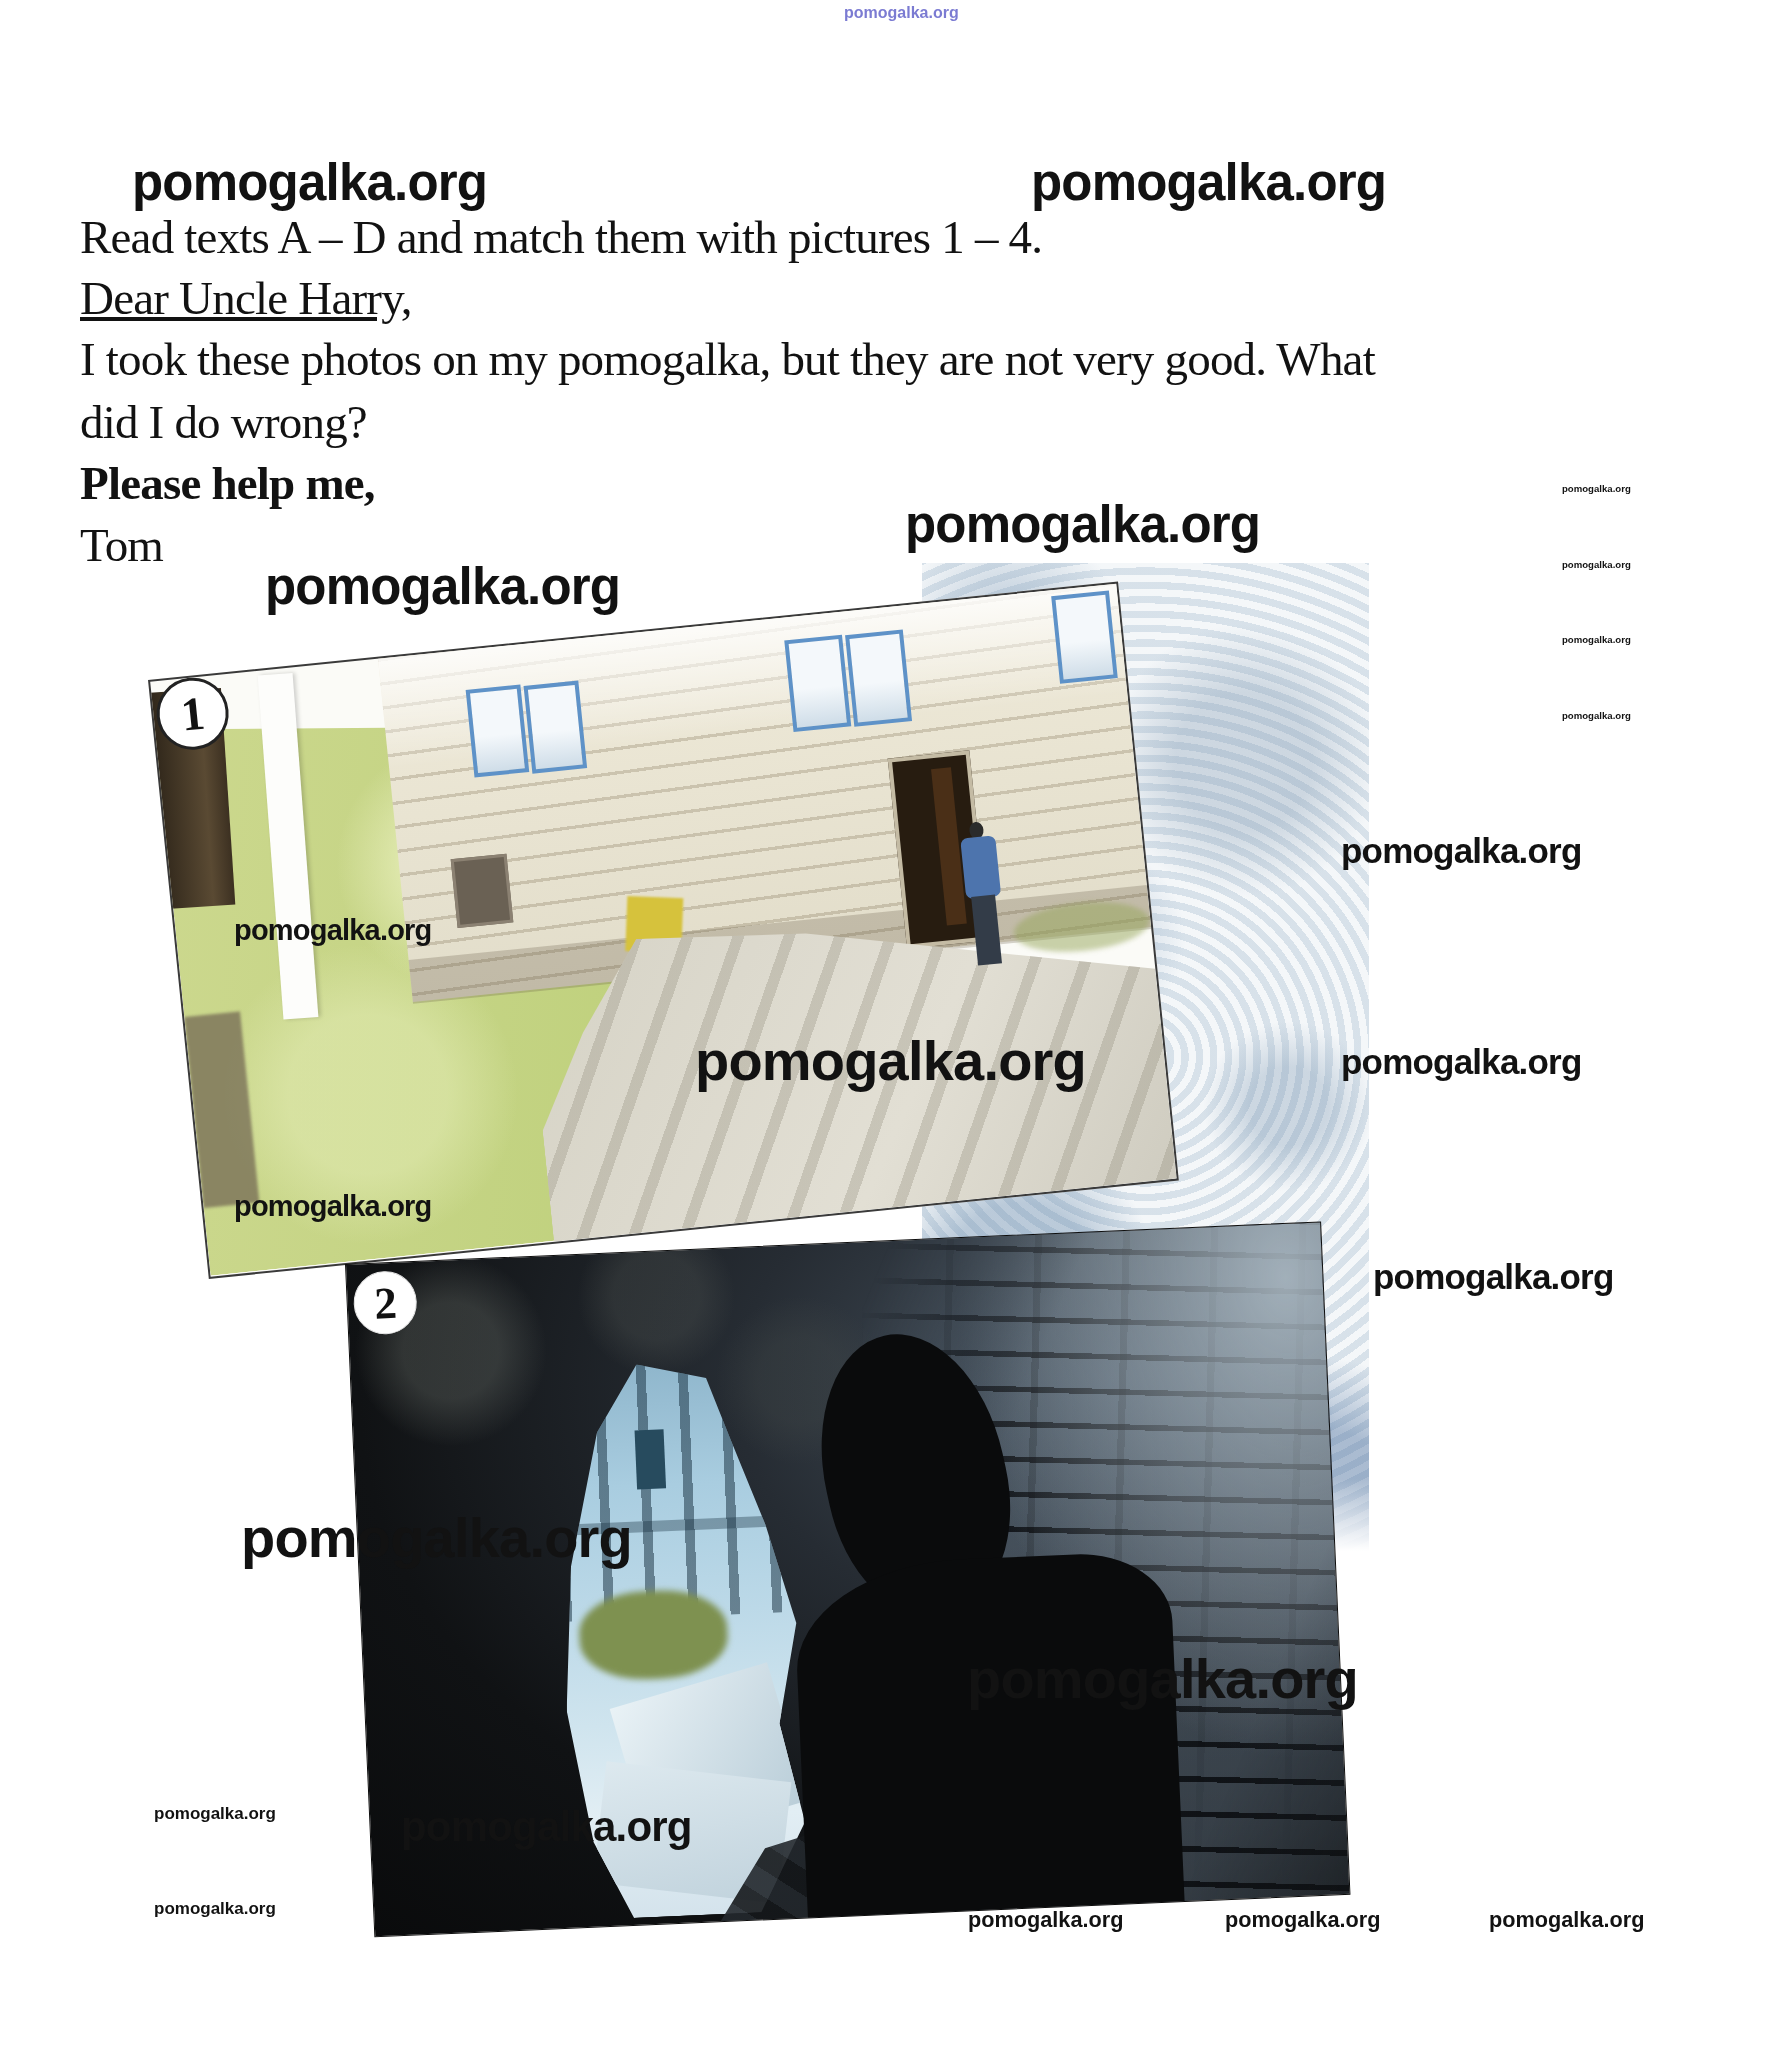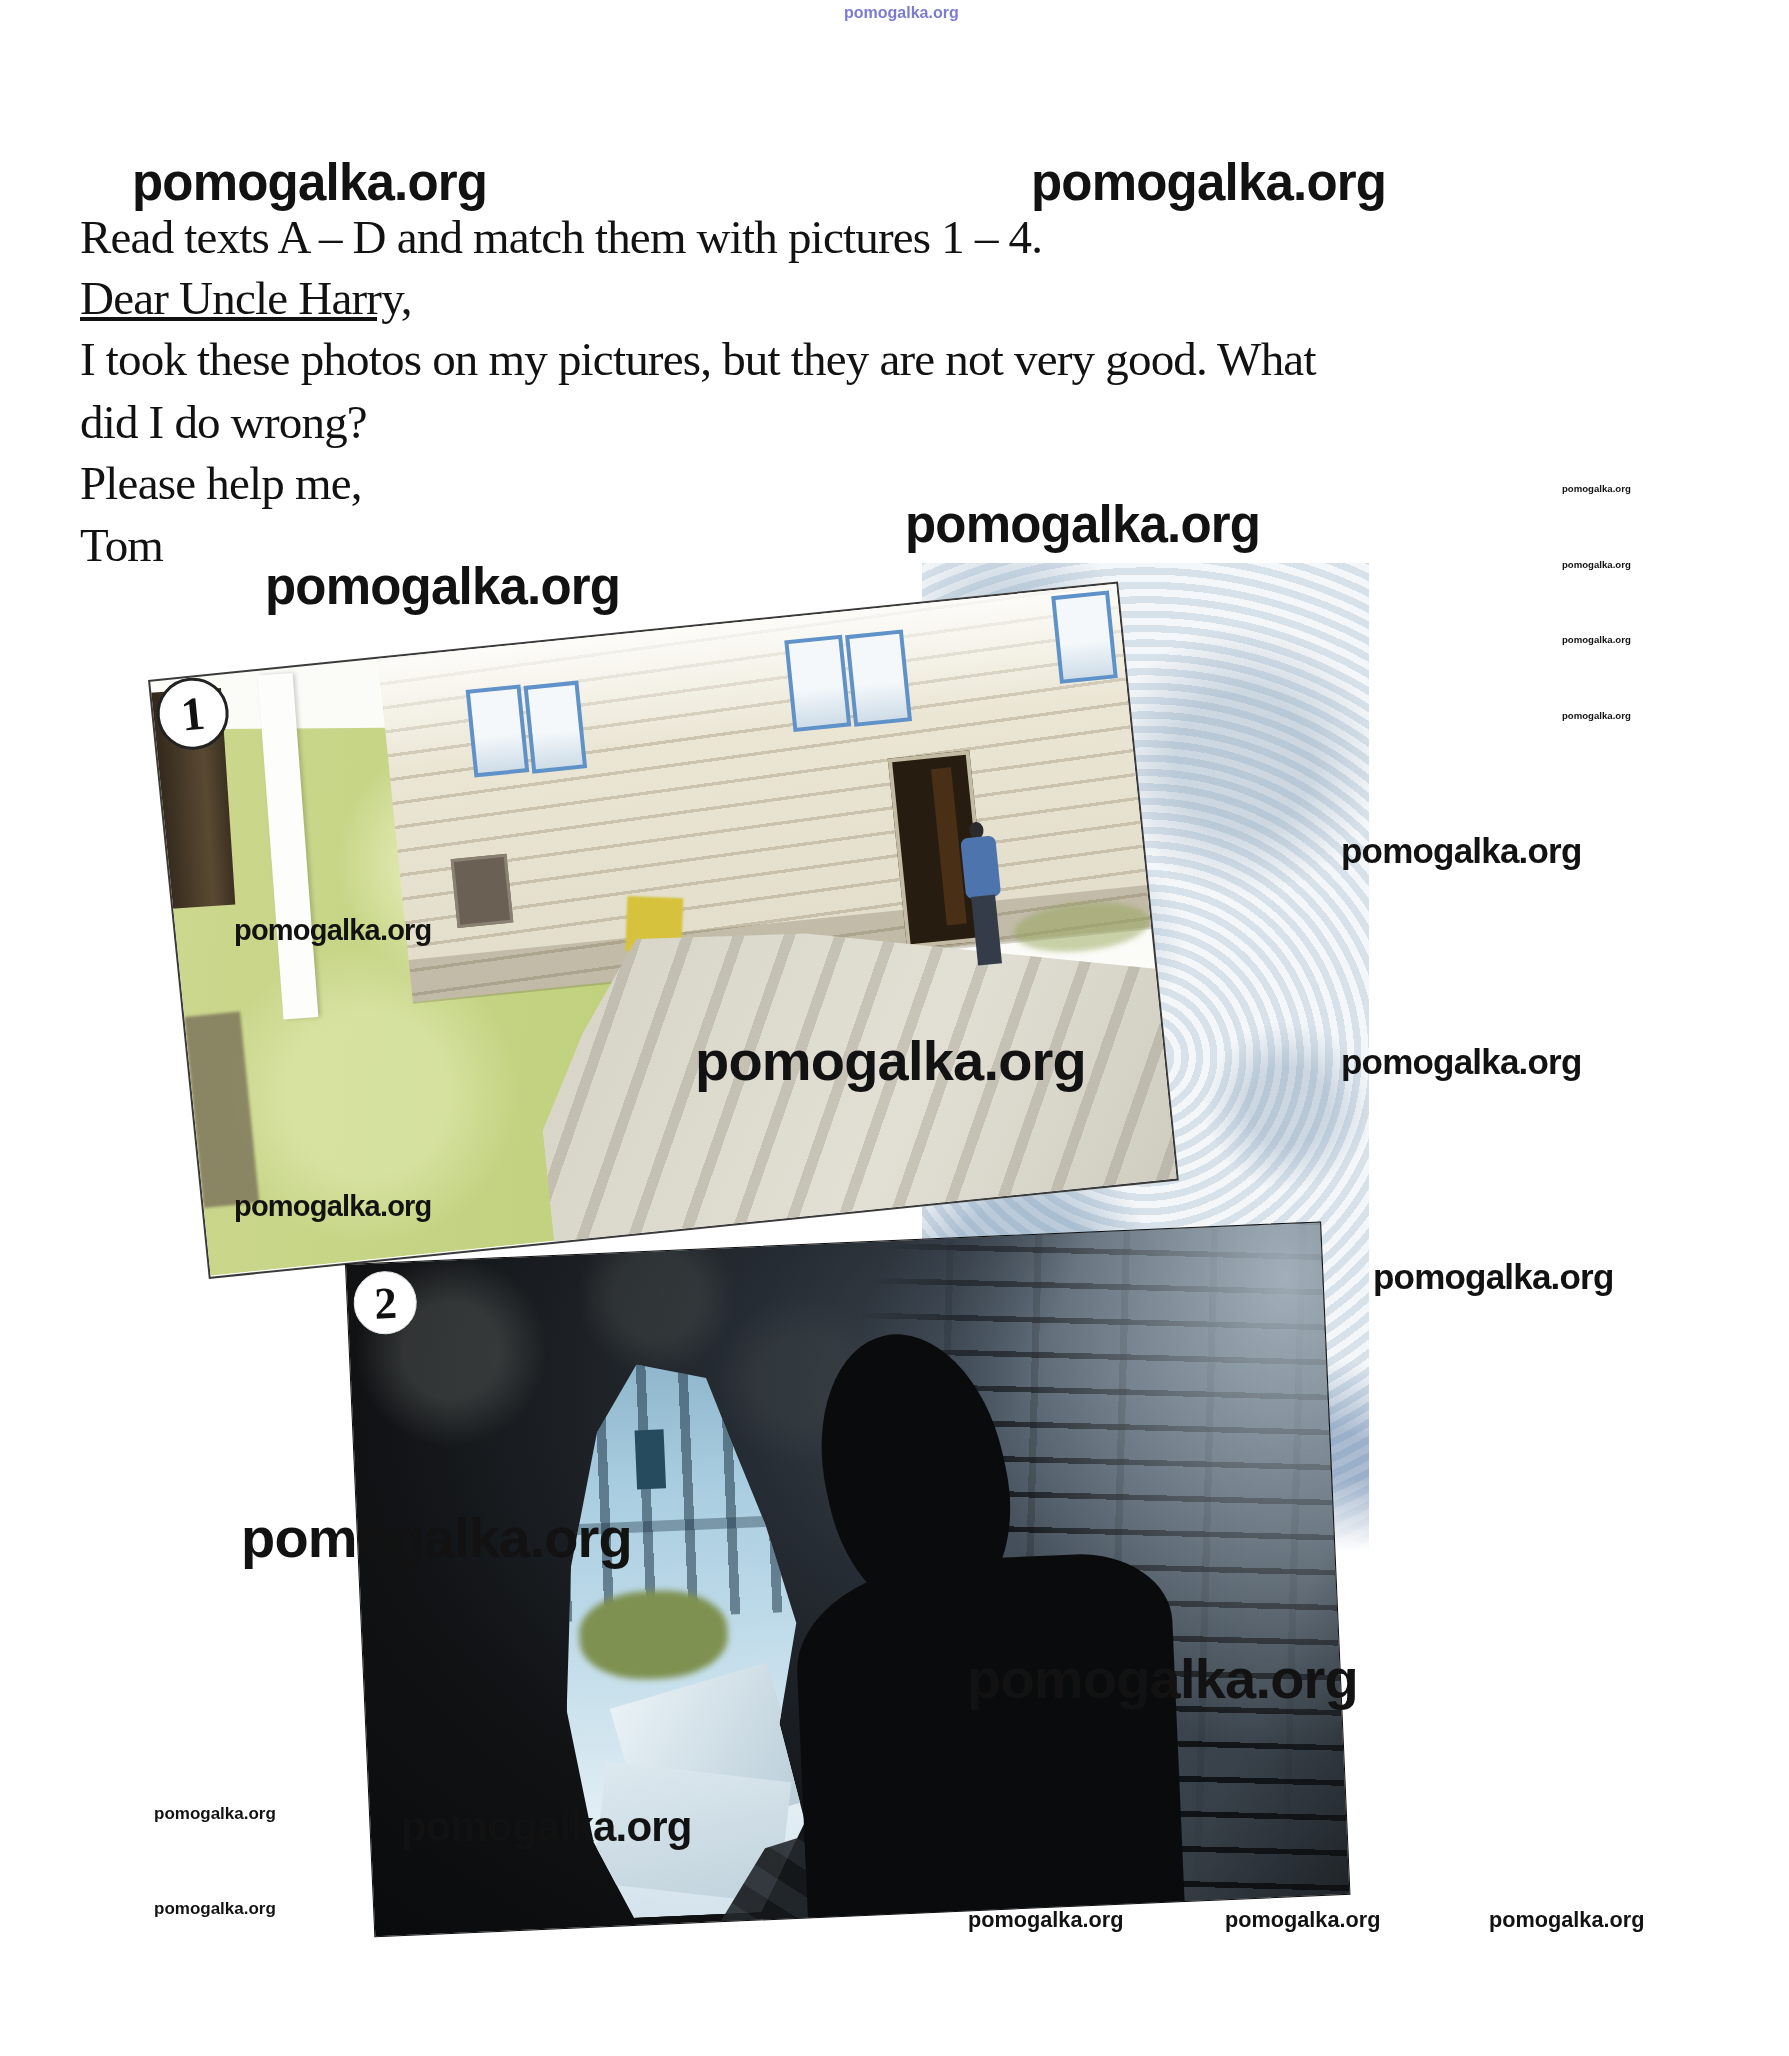--- a/index.html
+++ b/index.html
@@ -6,21 +6,21 @@
   .page{position:relative;width:1789px;height:2057px;background:#ffffff;overflow:hidden;
         font-family:"Liberation Serif",serif;color:#121212;}
   
   .doc-title{position:absolute;left:0;top:133px;width:100%;padding-left:32px;box-sizing:border-box;
              text-align:center;font-size:51px;letter-spacing:0.8px;}
   .bodyline{position:absolute;left:80px;font-size:47px;letter-spacing:-0.8px;white-space:nowrap;}
   .t-instr{top:210px;}
   .t-sal{top:271px;text-decoration:underline;}
   .t-l1{top:332px;}
   .t-l2{top:395px;}
-  .t-l3{top:456px;}
+  .t-l3{top:456px;font-weight:bold;}
   .t-sig{top:518px;}
   
   .wm{position:absolute;font-family:"Liberation Sans",sans-serif;font-weight:700;color:#121212;
       white-space:nowrap;line-height:1;letter-spacing:-0.8px;}
   .wm-top{color:#6565cb;opacity:.85;letter-spacing:0;}
   
   .texture{position:absolute;left:922px;top:563px;width:447px;height:988px;background-color:#e7edf2;
     background-image:
       radial-gradient(circle at 20% 8%,  rgba(140,165,190,.40) 0 5%, transparent 12%),
       radial-gradient(circle at 72% 20%, rgba(125,150,175,.33) 0 8%, transparent 16%),
@@ -160,21 +160,21 @@
     <div class="p2-el p2-stairs"></div>
     <div class="p2-el p2-sil-head"></div>
     <div class="p2-el p2-sil-body"></div>
     <div class="badge badge-2">2</div>
   </div>
 
   <div class="wm wm-top" style="left:844px;top:4.8px;font-size:16px;">pomogalka.org</div>
 
   <div class="bodyline t-instr">Read texts A – D and match them with pictures 1 – 4.</div>
   <div class="bodyline t-sal">Dear Uncle Harry,</div>
-  <div class="bodyline t-l1">I took these photos on my pictures, but they are not very good. What</div>
+  <div class="bodyline t-l1">I took these photos on my pomogalka, but they are not very good. What</div>
   <div class="bodyline t-l2">did I do wrong?</div>
   <div class="bodyline t-l3">Please help me,</div>
   <div class="bodyline t-sig">Tom</div>
 
   <div class="wm" style="left:132px;top:157px;font-size:51px;">pomogalka.org</div>
   <div class="wm" style="left:1031px;top:157px;font-size:51px;">pomogalka.org</div>
   <div class="wm" style="left:905px;top:499px;font-size:51px;">pomogalka.org</div>
   <div class="wm" style="left:265px;top:561px;font-size:51px;">pomogalka.org</div>
 
   <div class="wm" style="left:1562px;top:484px;font-size:9.6px;letter-spacing:0;">pomogalka.org</div>

